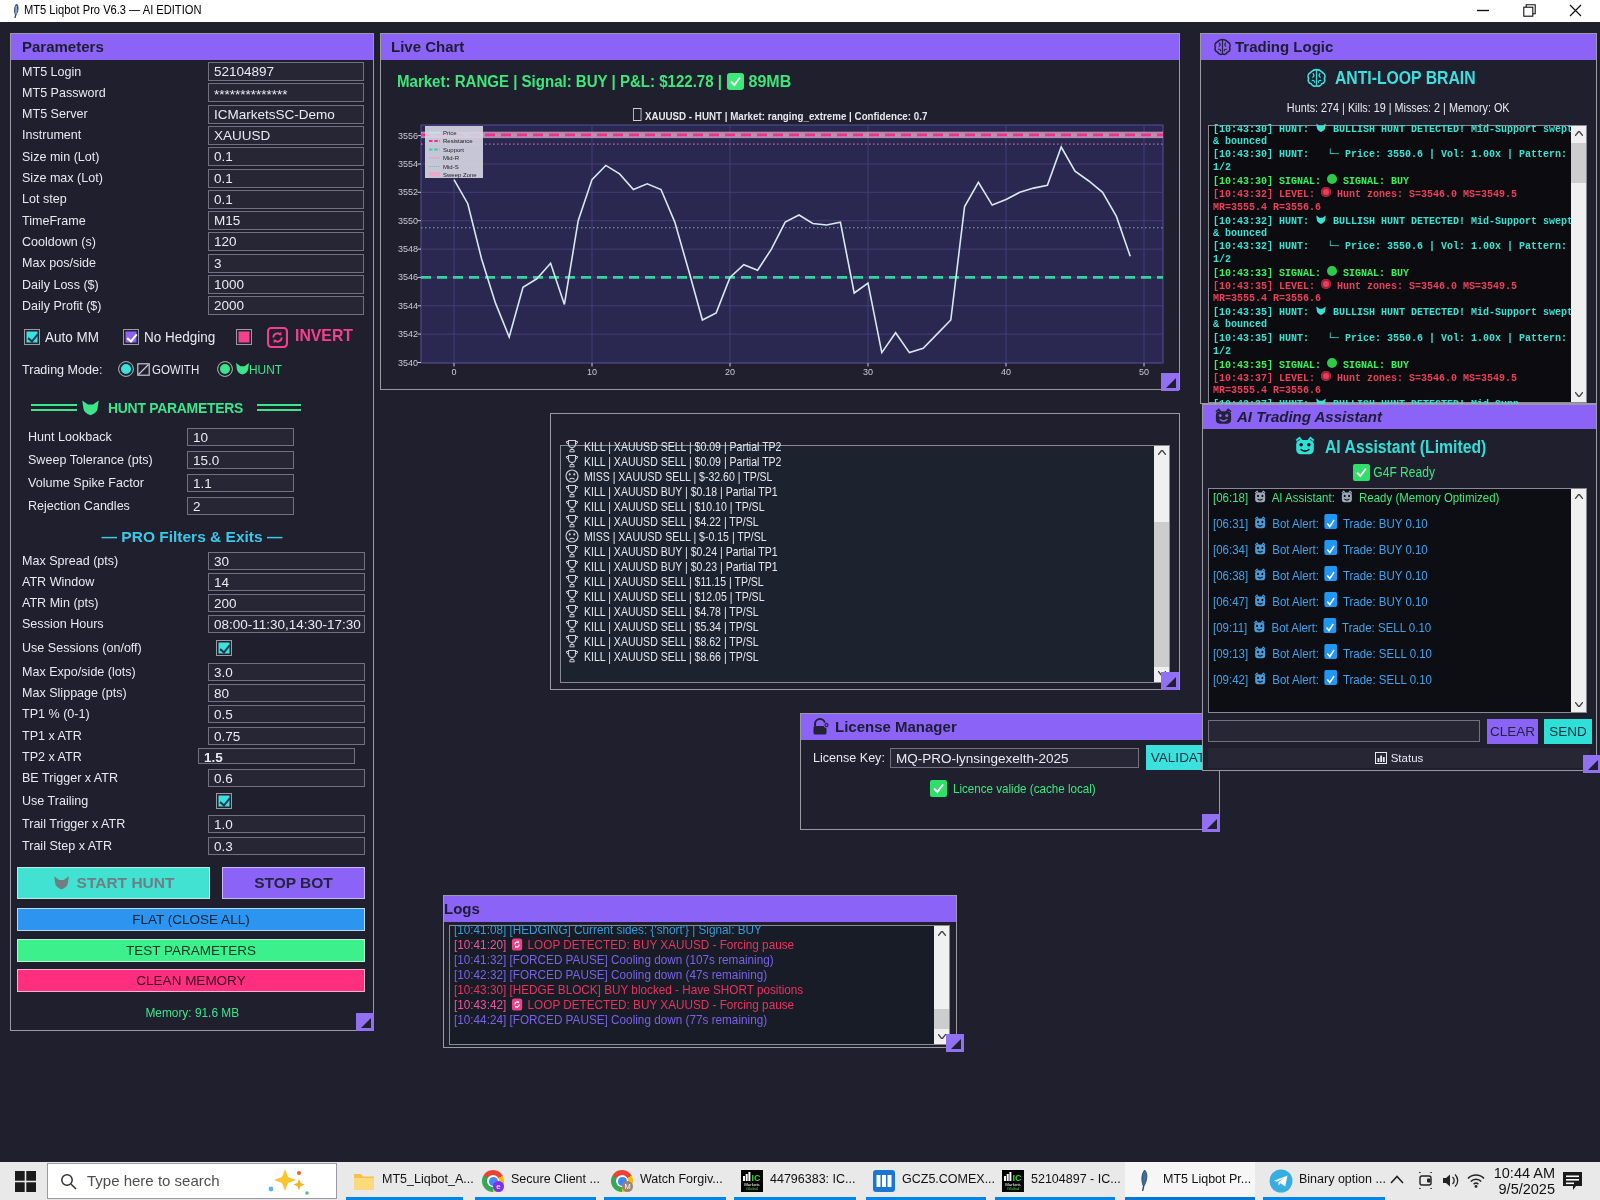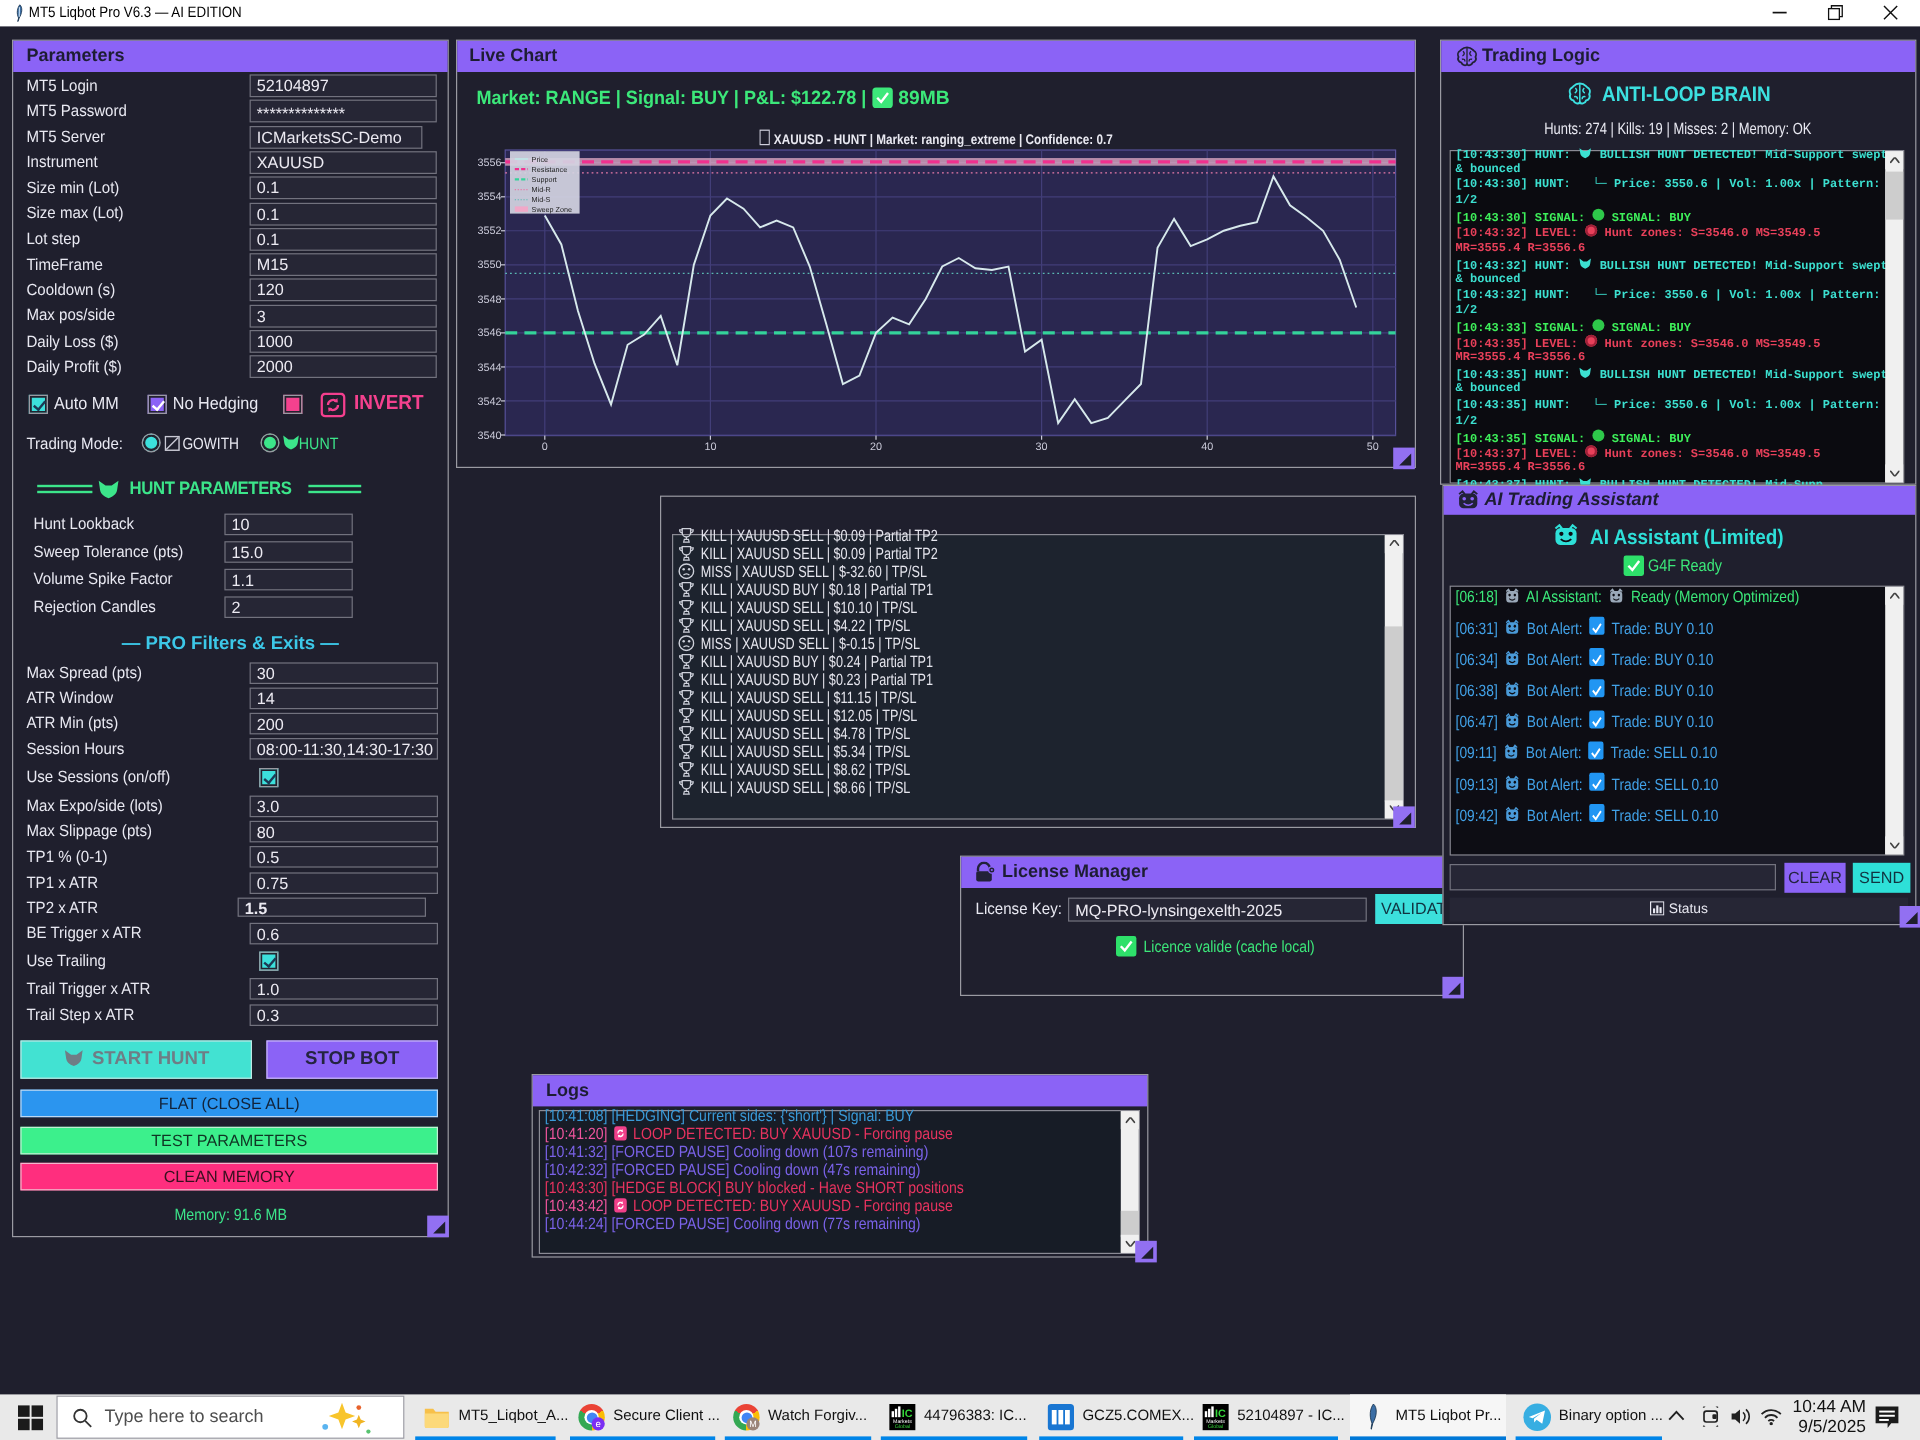--- a/index.html
+++ b/index.html
@@ -40,21 +40,21 @@
     </svg>
 </div>
 
 <div class="panel" id="params" style="left:10px;top:33px;width:364px;height:998px;">
   <div class="phead"><span style="margin-left:11px;">Parameters</span></div>
   <div class="lbl" style="left:11px;top:29.5px;transform:scaleX(0.93);transform-origin:0 60%;">MT5 Login</div>
     <div class="inp" style="left:197px;top:28px;width:156px;height:19px;line-height:18px;">52104897</div>
   <div class="lbl" style="left:11px;top:50.8px;transform:scaleX(0.93);transform-origin:0 60%;">MT5 Password</div>
     <div class="inp" style="left:197px;top:49.3px;width:156px;height:19px;line-height:22px;">**************</div>
   <div class="lbl" style="left:11px;top:72.1px;transform:scaleX(0.93);transform-origin:0 60%;">MT5 Server</div>
-    <div class="inp" style="left:197px;top:70.6px;width:144px;height:19px;line-height:18px;">ICMarketsSC-Demo</div>
+    <div class="inp" style="left:197px;top:70.6px;width:156px;height:19px;line-height:18px;">ICMarketsSC-Demo</div>
   <div class="lbl" style="left:11px;top:93.4px;transform:scaleX(0.93);transform-origin:0 60%;">Instrument</div>
     <div class="inp" style="left:197px;top:91.9px;width:156px;height:19px;line-height:18px;">XAUUSD</div>
   <div class="lbl" style="left:11px;top:114.7px;transform:scaleX(0.93);transform-origin:0 60%;">Size min (Lot)</div>
     <div class="inp" style="left:197px;top:113.2px;width:156px;height:19px;line-height:18px;">0.1</div>
   <div class="lbl" style="left:11px;top:136px;transform:scaleX(0.93);transform-origin:0 60%;">Size max (Lot)</div>
     <div class="inp" style="left:197px;top:134.5px;width:156px;height:19px;line-height:18px;">0.1</div>
   <div class="lbl" style="left:11px;top:157.3px;transform:scaleX(0.93);transform-origin:0 60%;">Lot step</div>
     <div class="inp" style="left:197px;top:155.8px;width:156px;height:19px;line-height:18px;">0.1</div>
   <div class="lbl" style="left:11px;top:178.6px;transform:scaleX(0.93);transform-origin:0 60%;">TimeFrame</div>
     <div class="inp" style="left:197px;top:177.1px;width:156px;height:19px;line-height:18px;">M15</div>
@@ -361,21 +361,21 @@
   <div class="inp" style="left:89px;top:34px;width:249px;height:20px;line-height:19px;">MQ-PRO-lynsingexelth-2025</div>
   <div class="abs" style="left:345px;top:31px;width:73px;height:25px;background:#3ce0dc;text-align:center;line-height:25px;color:#113340;font-size:13.5px;">VALIDATE</div>
   <div class="abs" style="left:129px;top:66px;width:17px;height:17px;background:#2ee06a;border-radius:2px;"><svg width="17" height="17" viewBox="0 0 17 17">
         <path d="M4 8.5 L7.3 12 L13 4.5" fill="none" stroke="#fff" stroke-width="2"></path>
       </svg></div>
   <div class="lbl" style="left:152px;top:67px;color:#3ce87a;transform:scaleX(0.86);transform-origin:0 60%;">Licence valide (cache local)</div>
 </div>
 <div class="grip" style="left:1202px;top:814px;"></div>
 
 <div class="panel" id="logs" style="left:443px;top:895px;width:514px;height:153px;">
-  <div class="phead"><span style="margin-left:11px;">Logs</span></div>
+  <div class="phead"><span style="">Logs</span></div>
   <div class="abs" style="left:5px;top:29px;width:501px;height:120px;background:#171c26;border:1px solid #8a8a94;box-sizing:border-box;">
     <div id="loglist" style="position:absolute;left:4px;top:-4px;width:478px;font-size:13.5px;line-height:15px;white-space:nowrap;">
         <div style="height:15px;color:#3a9ad8"><span style="display:inline-block;transform:scaleX(0.87);transform-origin:0 60%;white-space:nowrap;">[10:41:08] [HEDGING] Current sides: {'short'} | Signal: BUY</span></div>
         <div style="height:15px;color:#e8335f"><span style="display:inline-block;transform:scaleX(0.87);transform-origin:0 60%;white-space:nowrap;"><span style="color:#f0559e">[10:41:20]</span> <svg style="vertical-align:-2px;margin:0 2px;" width="13" height="13" viewBox="0 0 13 13">
               <rect x="0.5" y="0.5" width="12" height="12" rx="2.5" fill="#f0408a"></rect>
               <path d="M4 6.5 a2.5 2.5 0 0 1 4.5-1.5 M9 6.5 a2.5 2.5 0 0 1-4.5 1.5" fill="none" stroke="#fff" stroke-width="1.2"></path>
               <path d="M8.2 2.8 l0.6 2.4 -2.3-0.5 Z M4.8 10.2 l-0.6-2.4 2.3 0.5 Z" fill="#fff"></path>
             </svg> LOOP DETECTED: BUY XAUUSD - Forcing pause</span></div>
         <div style="height:15px;color:#7a62e8"><span style="display:inline-block;transform:scaleX(0.87);transform-origin:0 60%;white-space:nowrap;">[10:41:32] [FORCED PAUSE] Cooling down (107s remaining)</span></div>
         <div style="height:15px;color:#7a62e8"><span style="display:inline-block;transform:scaleX(0.87);transform-origin:0 60%;white-space:nowrap;">[10:42:32] [FORCED PAUSE] Cooling down (47s remaining)</span></div>

